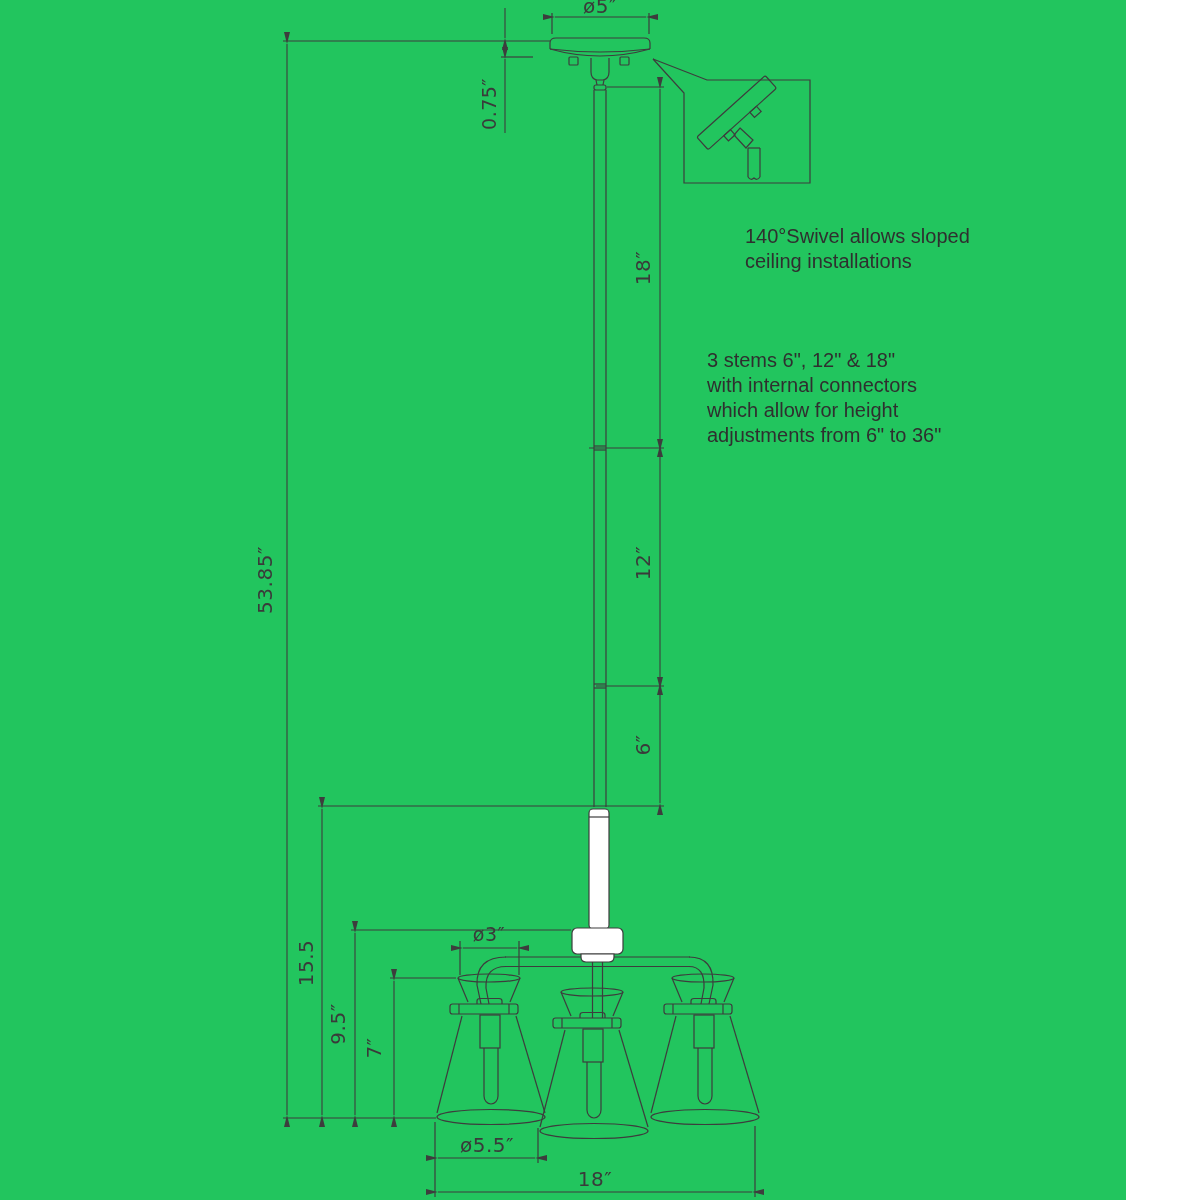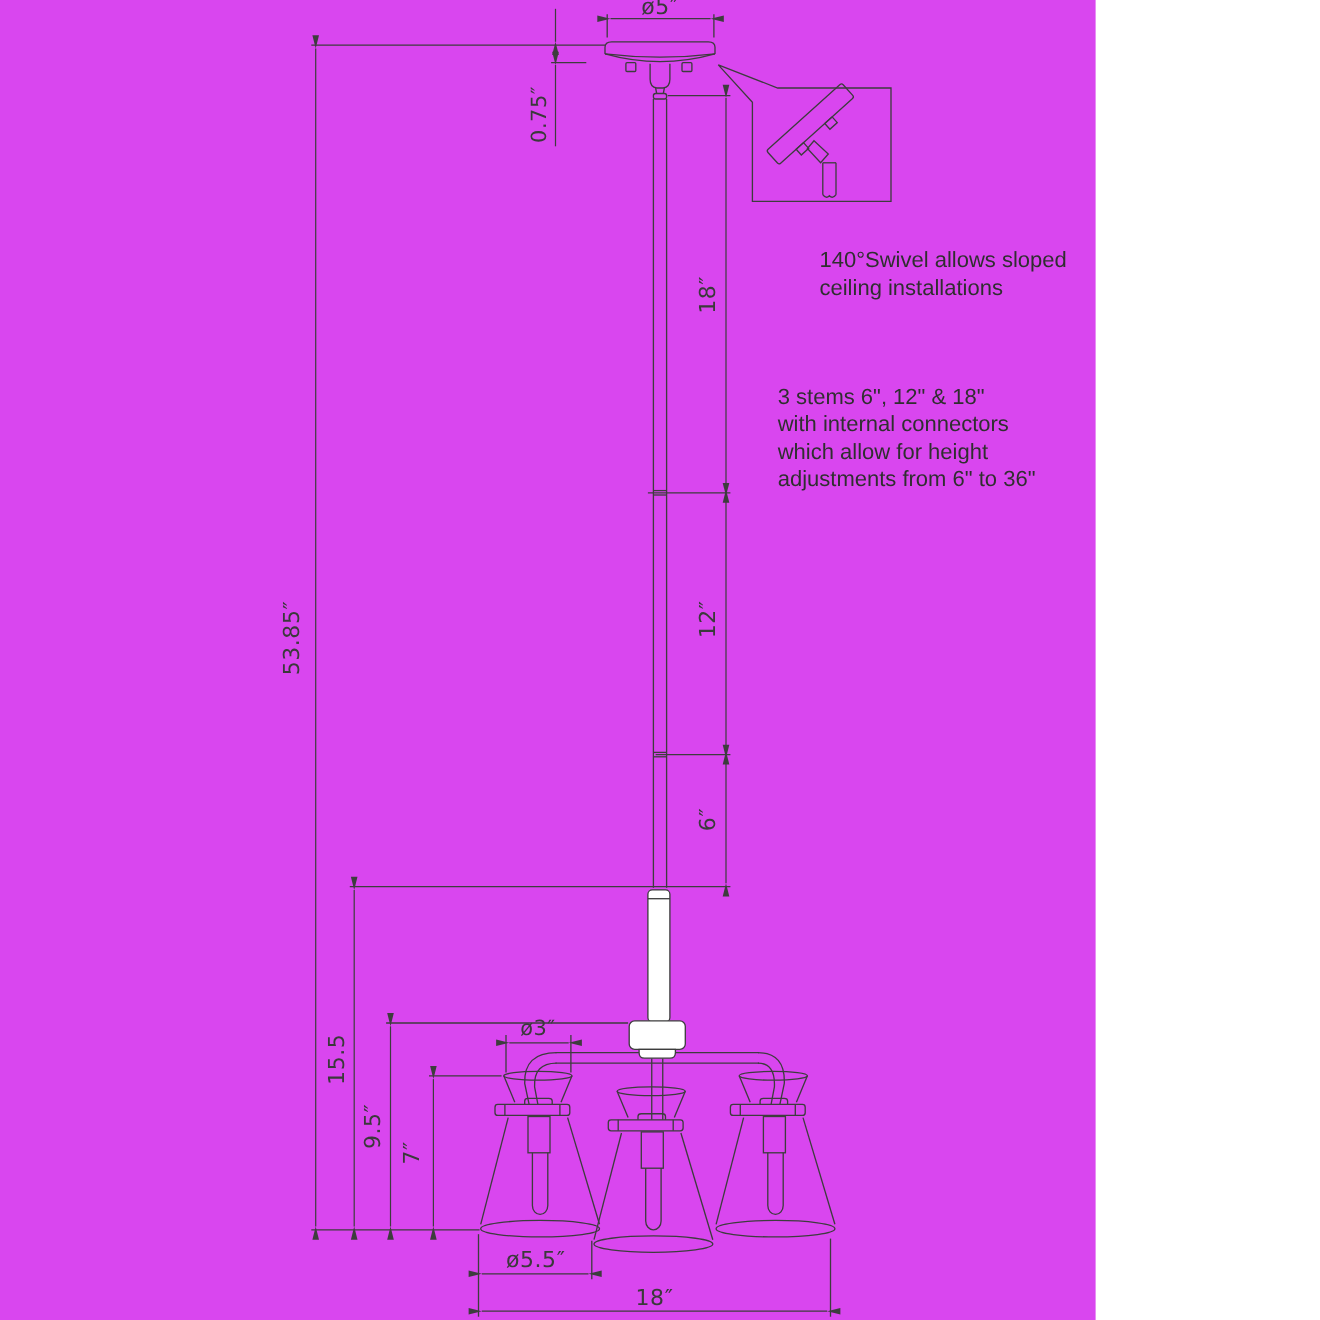--- a/index.html
+++ b/index.html
@@ -1,16 +1,16 @@
 <!DOCTYPE html>
 <html><head>
 <meta charset="utf-8">
 <style>
   html,body{margin:0;padding:0;background:#fff;}
-  .page{position:relative;width:996px;height:1200px;background:#d946ef;overflow:hidden;}
+  .page{position:relative;width:1126px;height:1200px;background:#22c55e;overflow:hidden;}
   svg{display:block;}
   .ln{stroke:#3d3d3d;stroke-width:1.2;fill:none;}
   .fw{stroke:#3d3d3d;stroke-width:1.2;fill:#fff;}
   .dim{stroke:#3d3d3d;stroke-width:1.1;fill:none;}
   .cad{font-family:"DejaVu Sans",sans-serif;font-size:20px;fill:#3a3a3a;letter-spacing:0.5px;}
   .cads{font-family:"DejaVu Sans",sans-serif;font-size:19px;fill:#3a3a3a;letter-spacing:0.5px;}
   .note{font-family:"Liberation Sans",sans-serif;font-size:20px;fill:#2f2f2f;}
   .mid{text-anchor:middle;}
 </style>
 </head>

